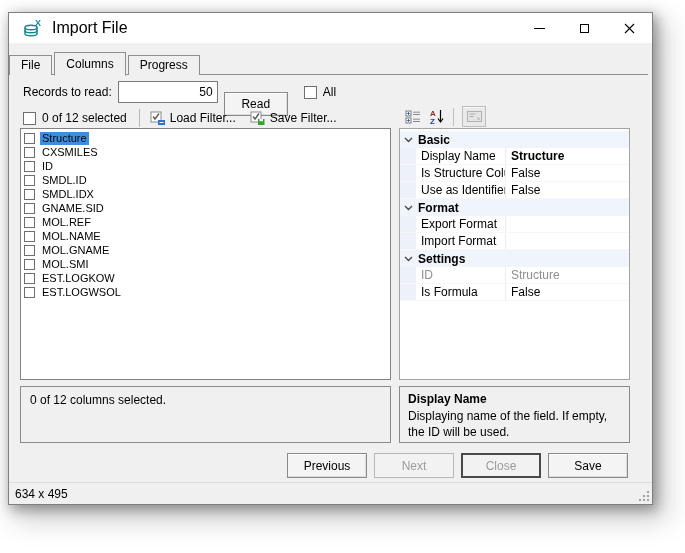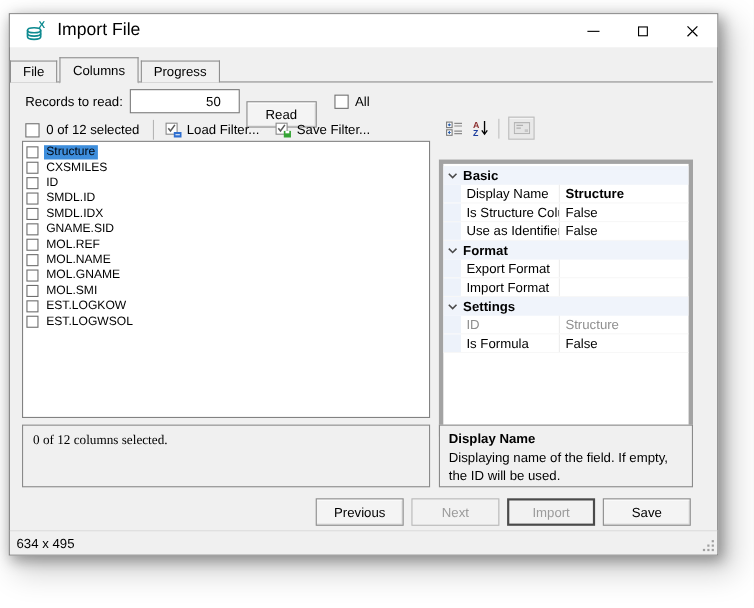--- a/index.html
+++ b/index.html
@@ -25,21 +25,21 @@
     display: flex; align-items: flex-end; padding-left: 0; }
   .tabstrip::before { content: ''; position: absolute; bottom: 0; left: 0; right: 0; height: 1px; background: #8e8e8e; }
   .tab { height: 20px; line-height: 19px; padding: 0 11px; border: 1px solid #8e8e8e; border-bottom: none;
     background: #f0f0f0; margin-right: 2px; position: relative; z-index: 1; }
   .tab.active { height: 24px; line-height: 22px; z-index: 2; margin-bottom: -1px;
     border-bottom: 1px solid #f0f0f0; }
 
   
   .records-row { position: absolute; top: 66px; left: 14px; height: 26px; display: flex; align-items: center; }
   .records-input { width: 100px; height: 22px; border: 1px solid #7a7a7a; background: #fff;
-    text-align: right; padding-right: 16px; font: 12px "Liberation Sans", sans-serif; margin-left: 6px; }
+    text-align: right; padding-right: 4px; font: 12px "Liberation Sans", sans-serif; margin-left: 6px; }
   .btn { height: 24px; min-width: 64px; padding: 0 10px; background: #f4f4f4;
     border: 1px solid #8a8a8a; font: 12px "Liberation Sans", sans-serif; color: #000;
     box-shadow: inset 0 1px 0 #ffffff, inset -1px -1px 0 #dcdcdc; margin-top: 24px; }
   .read-btn { margin-left: 6px; }
   .checkbox { width: 13px; height: 13px; border: 1px solid #6f6f6f; background: #fff; flex: 0 0 auto; }
   .all-cb { margin-left: 16px; }
   .cb-label { margin-left: 6px; }
 
   
   .filter-row { position: absolute; top: 94px; left: 14px; height: 22px; display: flex; align-items: center; }
@@ -56,38 +56,38 @@
   .list-label.sel { background: #3e8edc; color: #000812; }
 
   
   .prop-toolbar { position: absolute; top: 92px; left: 392px; height: 23px; display: flex; align-items: center; }
   .ptool { width: 24px; height: 21px; display: flex; align-items: center; justify-content: center; }
   .ptool.disabled { background: #e9e9e9; border: 1px solid #bdbdbd;
     box-shadow: inset 0 1px 0 #f8f8f8; margin-left: 8px; }
   .ptool-sep { width: 1px; height: 18px; background: #bfbfbf; margin-left: 4px; }
 
   
-  .propgrid { position: absolute; top: 132px; left: 390px; width: 231px; height: 252px;
-    background: #fff; border: 4px solid #a3a3a3; overflow: hidden; padding-top: 2px; }
+  .propgrid { position: absolute; top: 115px; left: 390px; width: 231px; height: 252px;
+    background: #fff; border: 1px solid #a3a3a3; overflow: hidden; padding-top: 2px; }
   .prow { height: 17px; display: flex; align-items: center; }
   .pgutter { width: 16px; height: 100%; background: #edf2fa; flex: 0 0 auto;
     display: flex; align-items: center; justify-content: center; }
   .prow.cat { background: #f0f4fb; font-weight: bold; }
   .prow.cat .pgutter { background: transparent; }
   .pcatlabel { padding-left: 2px; }
   .plabel { width: 89px; flex: 0 0 auto; padding-left: 5px; white-space: nowrap; overflow: hidden; }
   .pvalue { flex: 1; padding-left: 5px; white-space: nowrap; overflow: hidden;
     border-left: 1px solid #ededed; height: 100%; display: flex; align-items: center; }
   .prow:not(.cat) { border-bottom: 1px solid #f7f7f7; }
   .pvalue.bold { font-weight: bold; }
   .prow.disabled .plabel, .prow.disabled .pvalue { color: #8f8f8f; }
 
   
   .summary-panel { position: absolute; top: 373px; left: 11px; width: 371px; height: 57px;
-    background: #f0f0f0; border: 1px solid #8a8a8a; padding: 6px 9px; font-family: Liberation Serif, serif; }
+    background: #f0f0f0; border: 1px solid #8a8a8a; padding: 6px 9px; }
   .desc-panel { position: absolute; top: 373px; left: 390px; width: 231px; height: 57px;
     background: #f0f0f0; border: 1px solid #8a8a8a; padding: 5px 8px; }
   .desc-title { font-weight: bold; margin-bottom: 3px; }
   .desc-body { line-height: 1.3; }
 
   
   .buttons-row { position: absolute; top: 440px; left: 12px; right: 0; display: flex;
     justify-content: flex-end; gap: 7px; padding-right: 24px; }
   .action-btn { width: 80px; height: 25px; background: #f4f4f4; border: 1px solid #8a8a8a;
     font: 12px "Liberation Sans", sans-serif; color: #000;
@@ -319,21 +319,21 @@
   </div>
 
   <div class="desc-panel">
     <div class="desc-title">Display Name</div>
     <div class="desc-body">Displaying name of the field. If empty, the ID will be used.</div>
   </div>
 
   <div class="buttons-row" id="buttons-row">
       <button class="action-btn">Previous</button>
       <button class="action-btn disabled">Next</button>
-      <button class="action-btn disabled default-btn">Import</button>
+      <button class="action-btn disabled default-btn">Close</button>
       <button class="action-btn">Save</button>
     </div>
 
   <div class="statusbar">
     <span>634 x 495</span>
     <span class="grip">
         <i></i>
       </span>
   </div>
 

